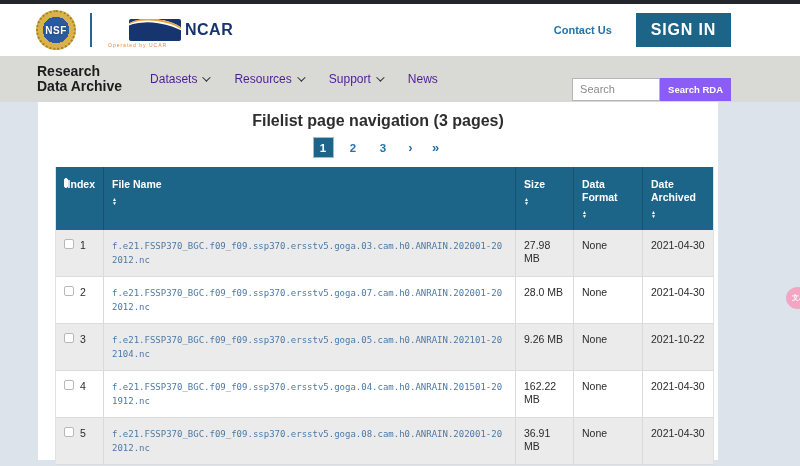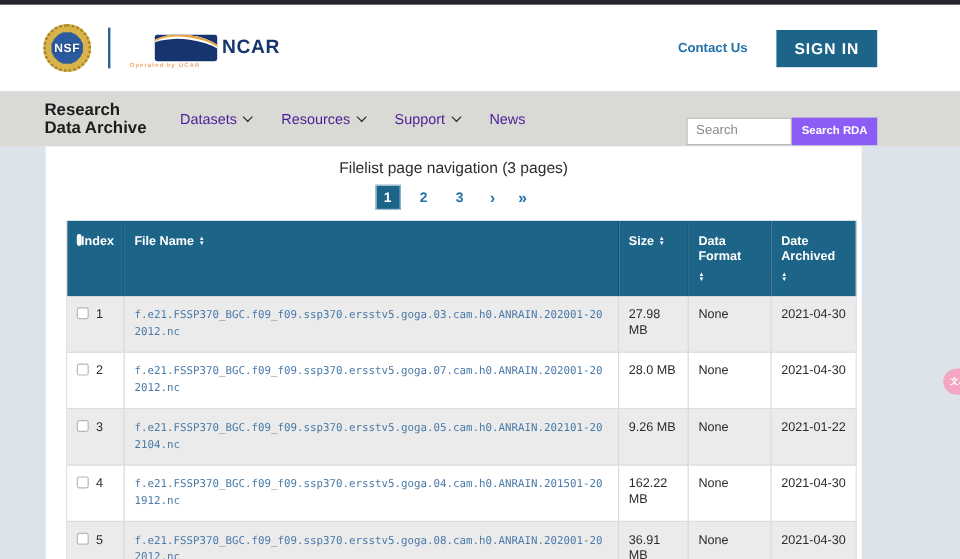--- a/index.html
+++ b/index.html
@@ -3,41 +3,41 @@
 <meta charset="utf-8">
 <style>
   * { margin:0; padding:0; box-sizing:border-box; }
   html,body { width:800px; height:466px; overflow:hidden; background:#dce3ea;
               font-family:"Liberation Sans", sans-serif; }
 
   
   .top-strip { height:4px; background:#23252b; }
 
   
-  .site-header { height:72px; background:#fff; display:flex; align-items:center;
+  .site-header { height:52px; background:#fff; display:flex; align-items:center;
                  padding:0 69px 0 36px; }
   .logo-group { display:flex; align-items:center; gap:10px; }
   .nsf-logo { width:40px; height:40px; border-radius:50%;
               background:radial-gradient(circle at 50% 50%, #2a5b9e 0 52%, #d8b24a 52% 100%);
               border:2px dotted #a97f1f; display:flex; align-items:center; justify-content:center; }
   .nsf-text { color:#fff; font-size:10px; font-weight:bold; letter-spacing:.5px;
               text-shadow:0 0 2px #1b3a6b; }
   .logo-sep { width:2px; height:34px; background:#2a6496; margin:0 4px; }
   .ncar-logo { position:relative; display:flex; align-items:center; gap:4px;padding-left:23px; }
   .ncar-mark { width:52px; height:22px; background:#16356e; border-radius:2px; position:relative; overflow:hidden; }
   .ncar-mark::before { content:""; position:absolute; left:-8px; bottom:-16px; width:70px; height:34px;
                        border-radius:50%; border-top:4px solid #fff; transform:rotate(8deg); }
   .ncar-mark::after { content:""; position:absolute; left:-6px; bottom:-12px; width:66px; height:32px;
                       border-radius:50%; border-top:2px solid #e8a33d; transform:rotate(8deg); }
   .ncar-name { color:#16356e; font-size:16px; font-weight:bold; letter-spacing:.5px; }
   .ncar-tagline { position:absolute; left:2px; bottom:-7px; font-size:5px; color:#e8883a;
                   letter-spacing:1px; white-space:nowrap; }
   .header-right { margin-left:auto; display:flex; align-items:center; gap:24px; }
   .contact-link { color:#2272a8; font-size:11px; font-weight:bold; text-decoration:none; cursor:pointer; }
-  .signin-btn { background:#1d6489; color:#fff; border:none; font-weight:bold; font-size:13px;
+  .signin-btn { background:#1d6489; color:#fff; border:none; font-weight:bold; font-size:16px;
                 letter-spacing:.8px; padding:8px 15px; cursor:pointer;
                 font-family:"Liberation Sans", sans-serif; }
 
   
   .navbar { height:46px; background:#d9d9d6; display:flex; align-items:center;
             padding:0 69px 0 37px; }
   .rda-title { font-size:14px; line-height:15px; font-weight:bold; color:#1c1c1c; margin-right:28px; }
   .nav-menu { display:flex; align-items:center; gap:26px; }
   .nav-item { display:flex; align-items:center; gap:5px; font-size:12px; color:#4c1d95; cursor:pointer; }
   .chev { width:6px; height:6px; border-right:1.5px solid #2b2b2b; border-bottom:1.5px solid #2b2b2b;
@@ -47,37 +47,37 @@
                   font-family:"Liberation Sans", sans-serif; color:#333; background:#fff; }
   .search-input::placeholder { color:#8a8a8a; }
   .search-btn { height:23px; background:#8b5cf6; color:#fff; border:none; font-size:9.5px;
                 font-weight:bold; padding:0 8px; cursor:pointer;
                 font-family:"Liberation Sans", sans-serif; }
 
   
   .page { height:358px; background:#dce3ea; position:relative; }
   .panel { position:absolute; left:38px; top:0; width:680px; height:358px; background:#fff; }
 
-  .pg-title { text-align:center; padding-top:10px; font-size:13px; font-weight:normal; color:#2e2e2e; }
+  .pg-title { text-align:center; padding-top:10px; font-size:16px; font-weight:bold; color:#2e2e2e; }
   .pg-nav { display:flex; justify-content:center; align-items:center; gap:9px; margin-top:7px; }
   .pg-link { min-width:21px; height:21px; display:flex; align-items:center; justify-content:center;
              color:#2272a8; font-size:11.5px; font-weight:bold; cursor:pointer; }
   .pg-link.active { background:#1d6489; color:#fff; border:1px solid #9cbdd2; }
   .pg-arrow { color:#2272a8; font-size:13px; font-weight:bold; cursor:pointer; min-width:16px; text-align:center; }
 
   
   table { border-collapse:collapse; table-layout:fixed; width:658px; margin:9px 0 0 17px;
           border-left:1px solid #e2e2e2; border-right:1px solid #e2e2e2; }
   col.c-index { width:48px; } col.c-file { width:412px; } col.c-size { width:58px; }
   col.c-format { width:69px; } col.c-date { width:71px; }
   thead th { background:#1d6489; color:#fff; font-size:10.5px; font-weight:bold; text-align:left;
              vertical-align:top; padding:11px 8px 12px 8px; border-right:1px solid rgba(0,0,0,.18);
              cursor:pointer; }
   thead th:last-child { border-right:none; }
-  .th-inner { display:flex; align-items:flex-start; gap:4px; flex-wrap:wrap; line-height:13px; }
+  .th-inner { display:flex; align-items:flex-start; gap:4px; flex-wrap:wrap; line-height:13px;flex-direction:column; }
   .sort-icon { display:inline-flex; flex-direction:column; line-height:4px; font-size:5px; color:#fff;
                margin-top:2px; }
   .checkbox { width:10px; height:10px; background:#fff; border:1px solid #b8b8b8; border-radius:2px;
               display:inline-block; cursor:pointer; }
   th .checkbox { border:1px solid #fff; margin-bottom:4px; }
   .index-head { display:flex; align-items:flex-start; }
   tbody td { font-size:10.5px; color:#2b2b2b; padding:9px 8px; border-bottom:1px solid #dcdcdc;
              border-right:1px solid #d9d9d9; vertical-align:top; line-height:13px; }
   tbody td:last-child { border-right:none; }
   tbody tr:nth-child(odd) td { background:#ebebeb; }
@@ -249,21 +249,21 @@
       <span class="idx-cell">
         <span class="checkbox"></span>
         <span>3</span>
       </span>
     </td>
     <td>
       <a class="file-link">f.e21.FSSP370_BGC.f09_f09.ssp370.ersstv5.goga.05.cam.h0.ANRAIN.202101-202104.nc</a>
     </td>
     <td>9.26 MB</td>
     <td>None</td>
-    <td>2021-01-22</td>
+    <td>2021-10-22</td>
   </tr>
 
   <tr>
     <td>
       <span class="idx-cell">
         <span class="checkbox"></span>
         <span>4</span>
       </span>
     </td>
     <td>

